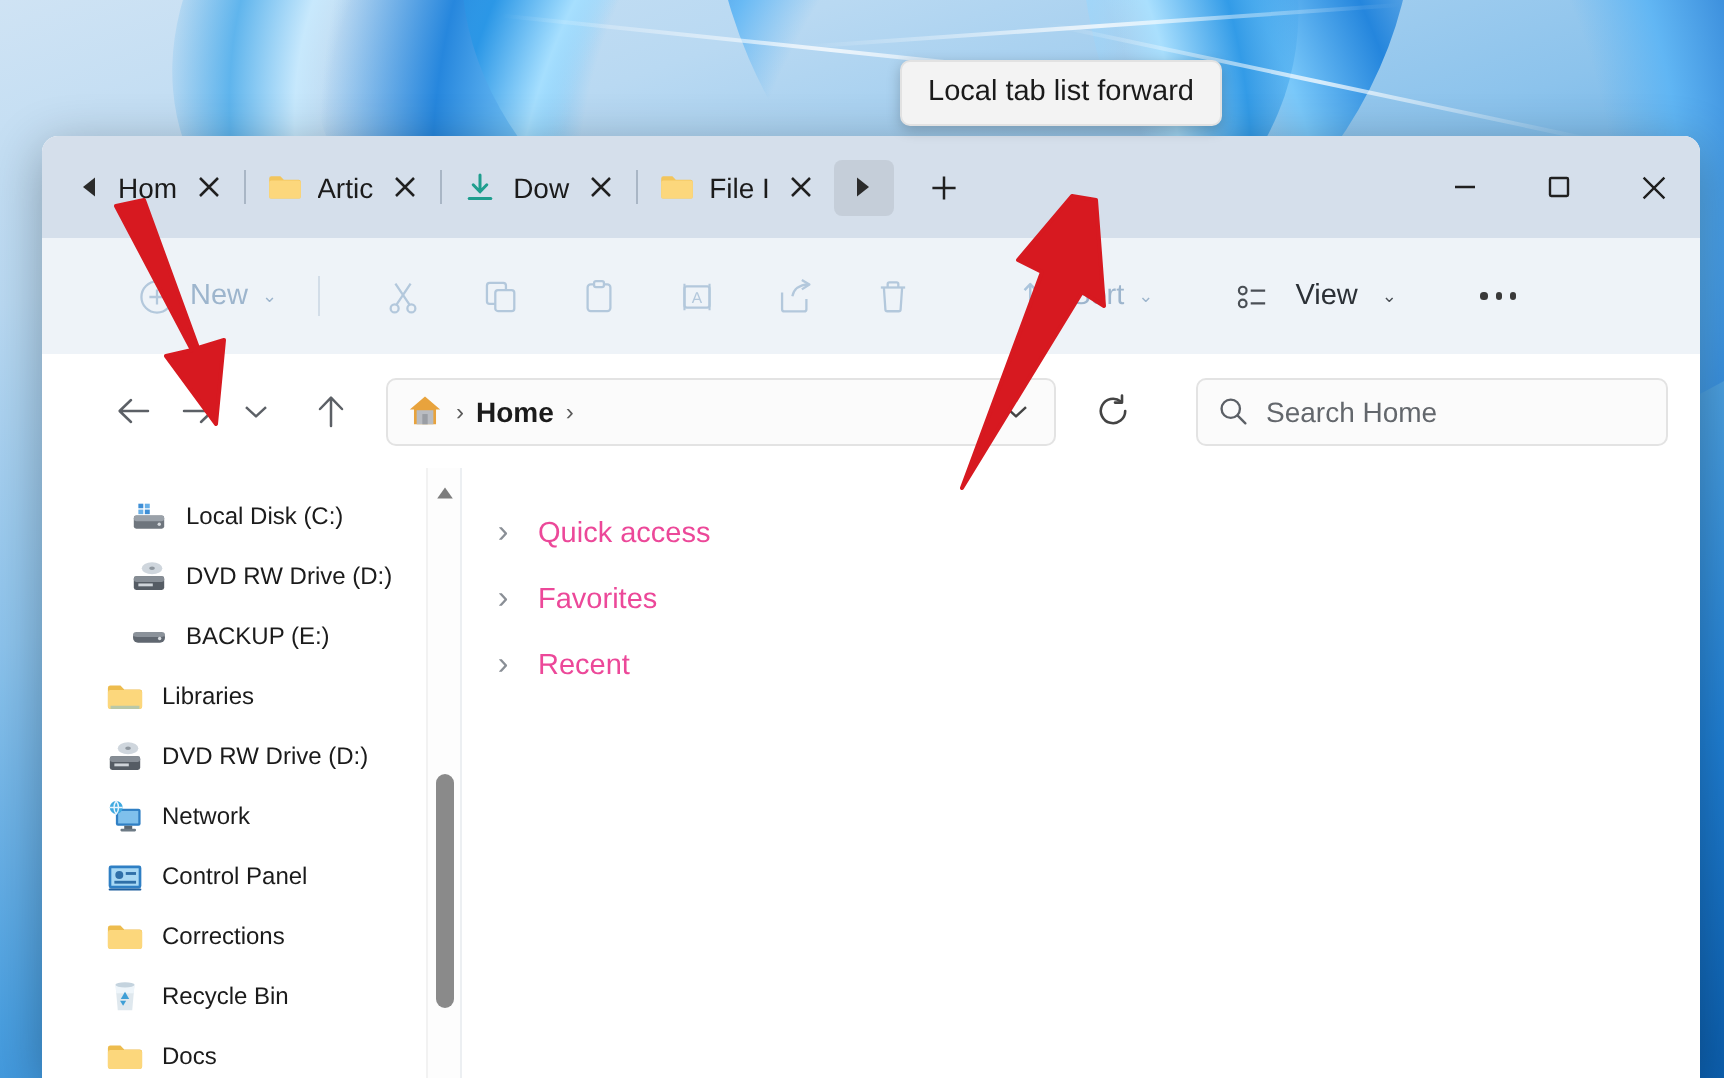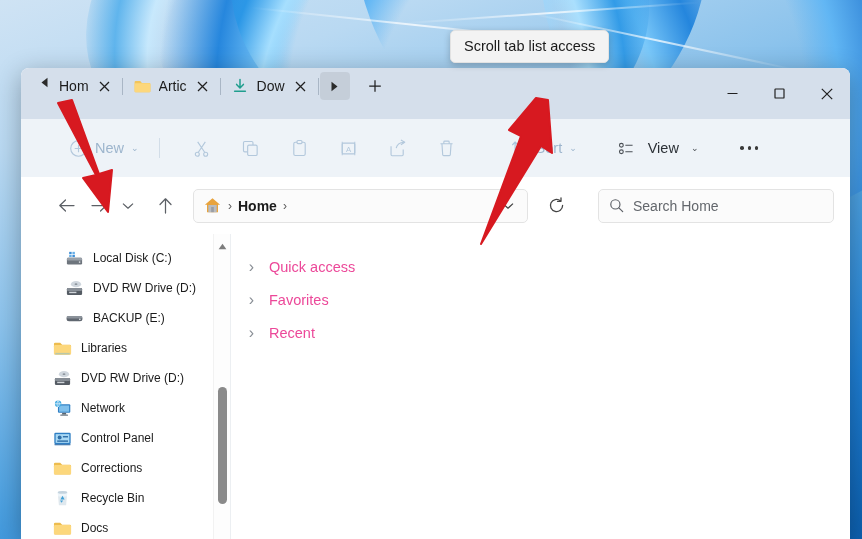--- a/index.html
+++ b/index.html
@@ -79,21 +79,21 @@
     overflow: hidden;
     display: flex;
     flex-direction: column;
   }
 
   
   #titlebar {
     height: 51px;
     background: #d5dfeb;
     display: flex;
-    align-items: flex-start;
+    align-items: center;
     flex: 0 0 auto;
     padding-left: 8px;
     position: relative;
   }
   .scroll-btn {
     width: 30px; height: 28px;
     display: flex; align-items: center; justify-content: center;
     border-radius: 4px;
     flex: 0 0 auto;
     font-size: 11px;
@@ -344,21 +344,21 @@
 <div id="desktop">
   <div class="swirl s1"></div>
   <div class="swirl s2"></div>
   <div class="swirl s3"></div>
   <div class="swirl s4"></div>
   <div class="swirl s5"></div>
   <div class="streak" style="left:250px; top:24px; width:330px; transform:rotate(6deg);"></div>
   <div class="streak" style="left:400px; top:12px; width:300px; transform:rotate(-4deg);"></div>
   <div class="streak" style="left:520px; top:40px; width:280px; transform:rotate(12deg);"></div>
 
-  <div id="tooltip">Scroll tab list access</div>
+  <div id="tooltip">Local tab list forward</div>
 
   <div id="window">
 
     <div id="titlebar">
 
       <div class="scroll-btn">
         <svg width="9" height="11" viewBox="0 0 9 11">
           <path d="M7.5 0.8 L1.5 5.5 L7.5 10.2 Z" fill="#2b2b2b"></path>
         </svg>
       </div>
@@ -403,20 +403,34 @@
           <span class="tab-label">Dow</span>
           <span class="tab-close">
             <svg width="11" height="11" viewBox="0 0 11 11">
               <path d="M1 1 L10 10 M10 1 L1 10" stroke="#202020" stroke-width="1.25" fill="none"></path>
             </svg>
           </span>
         </div>
 
         <div class="tab-sep"></div>
 
+        <div class="tab">
+          <span class="tab-icon">
+            <svg width="17" height="15" viewBox="0 0 17 15">
+              <path d="M0.6 3.2 A1.1 1.1 0 0 1 1.7 2.1 H6.2 L7.9 3.9 H15.3 A1.1 1.1 0 0 1 16.4 5 V12.2 A1.1 1.1 0 0 1 15.3 13.3 H1.7 A1.1 1.1 0 0 1 0.6 12.2 Z" fill="#f2c55c"></path>
+              <path d="M0.6 5.4 A1.1 1.1 0 0 1 1.7 4.3 H15.3 A1.1 1.1 0 0 1 16.4 5.4 V12.2 A1.1 1.1 0 0 1 15.3 13.3 H1.7 A1.1 1.1 0 0 1 0.6 12.2 Z" fill="#fcd77c"></path>
+            </svg>
+          </span>
+          <span class="tab-label">File I</span>
+          <span class="tab-close">
+            <svg width="11" height="11" viewBox="0 0 11 11">
+              <path d="M1 1 L10 10 M10 1 L1 10" stroke="#202020" stroke-width="1.25" fill="none"></path>
+            </svg>
+          </span>
+        </div>
 
         <div class="scroll-btn hover">
           <svg width="9" height="11" viewBox="0 0 9 11">
             <path d="M1.5 0.8 L7.5 5.5 L1.5 10.2 Z" fill="#2b2b2b"></path>
           </svg>
         </div>
 
         <div class="new-tab">
           <svg width="14" height="14" viewBox="0 0 14 14">
             <path d="M7 1.2 V12.8 M1.2 7 H12.8" stroke="#202020" stroke-width="1.25"></path>

